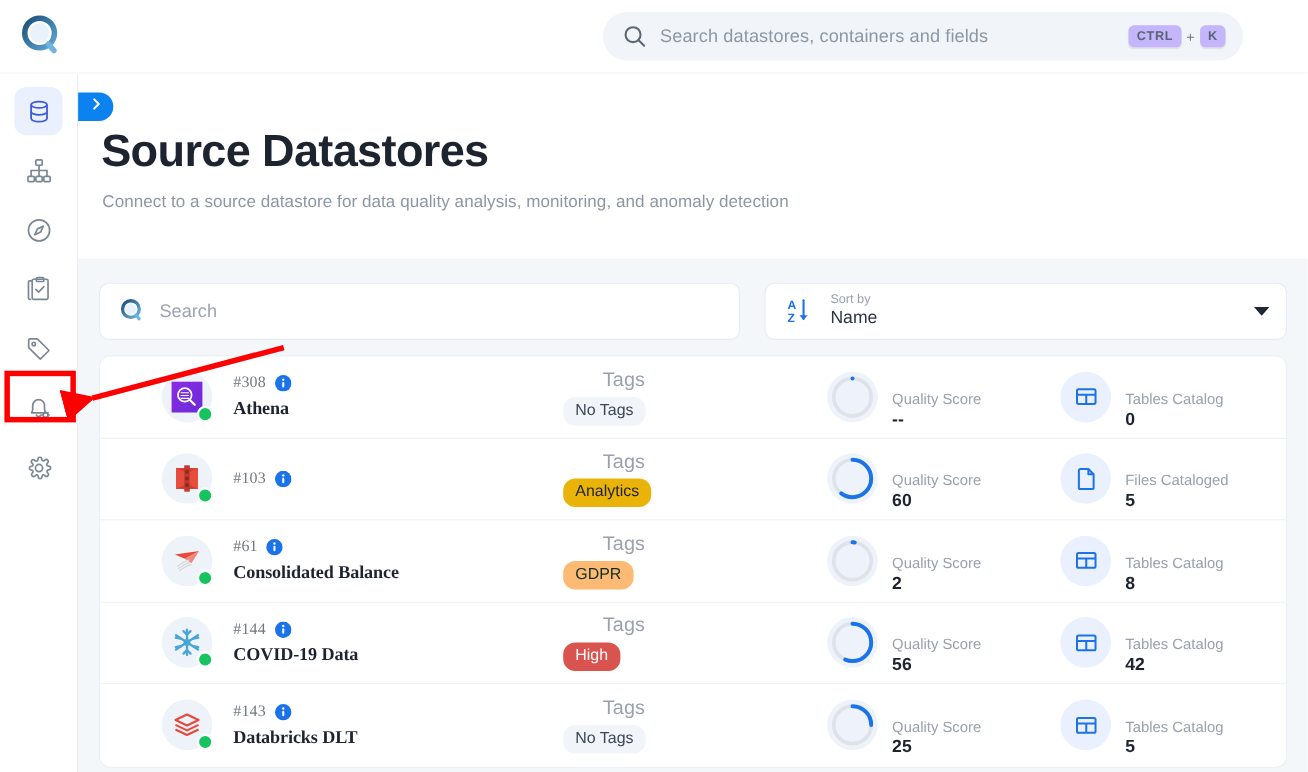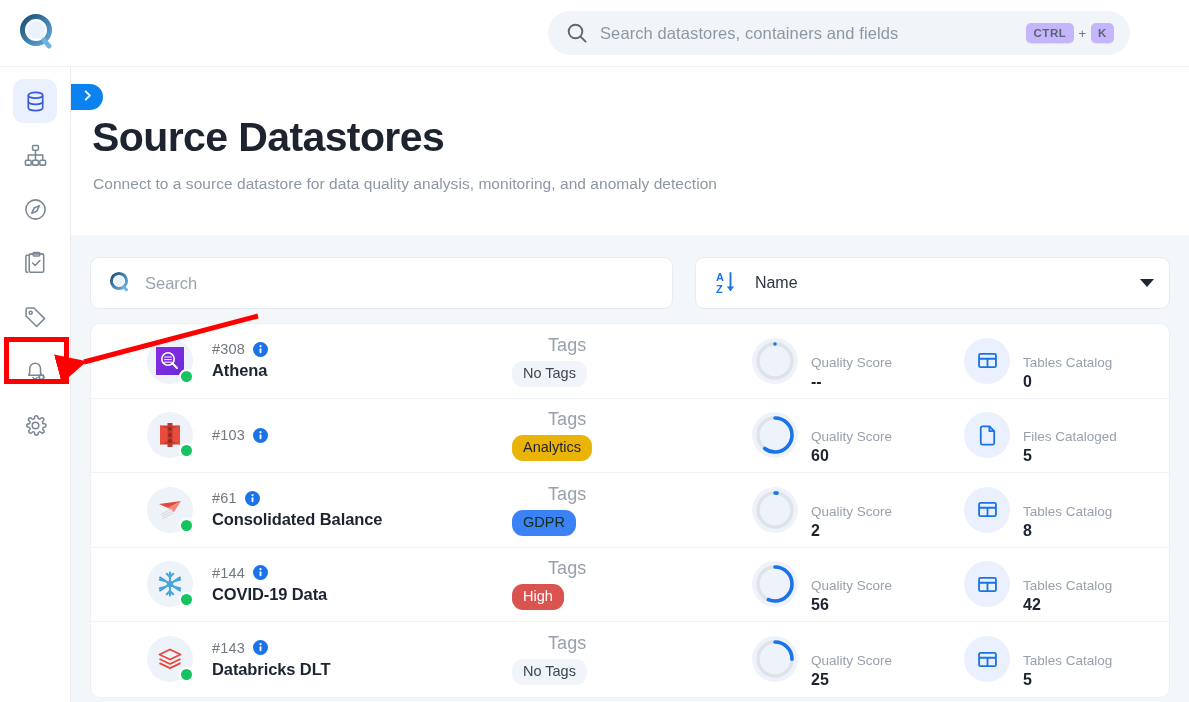--- a/index.html
+++ b/index.html
@@ -102,21 +102,21 @@
   .ds-avatar { position: relative; width: 46px; height: 46px; flex: 0 0 46px; }
   .ds-avatar .circle {
     width: 46px; height: 46px; border-radius: 50%; background: #eef3f9;
     display: flex; align-items: center; justify-content: center; overflow: hidden;
   }
   .ds-avatar .dot {
     position: absolute; right: -1px; bottom: 0px; width: 15px; height: 15px;
     border-radius: 50%; background: #16c45f; border: 2px solid #ffffff;
   }
 
-  .ds-id-name { margin-left: 19px; width: 300px; }
+  .ds-id-name { margin-left: 19px; width: 300px; font-family: Liberation Serif, serif; }
   .ds-idline { display: flex; align-items: center; gap: 8px; }
   .ds-id { font-size: 14.5px; color: #71797f; letter-spacing: .2px; }
   .info-icon { width: 15px; height: 15px; }
   .ds-name { font-size: 16.5px; font-weight: 700; color: #1d2430; margin-top: 4px; letter-spacing: -.1px; }
 
   .col-tags { width: 240px; }
   .col-label { font-size: 18px; color: #98a1ad; letter-spacing: .1px; margin-left: 36px; }
   .tag-pill {
     display: inline-block; margin-top: 5px; padding: 3px 11px 4px 11px;
     border-radius: 11px; font-size: 14.5px; line-height: 1.3;
@@ -291,20 +291,21 @@
         <div class="sort-box">
           <span class="sort-icon">
             <svg viewBox="0 0 26 26" width="26" height="26">
               <text x="1" y="11" font-family="Liberation Sans, sans-serif" font-size="11" font-weight="700" fill="#1a73e8">A</text>
               <text x="1" y="23" font-family="Liberation Sans, sans-serif" font-size="11" font-weight="700" fill="#1a73e8">Z</text>
               <path d="M15.5 3 V20" stroke="#1a73e8" stroke-width="1.9" stroke-linecap="round"></path>
               <path d="M11.8 16.5 L15.5 21 L19.2 16.5" fill="#1a73e8"></path>
             </svg>
           </span>
           <span class="sort-texts">
+            <span class="sort-label">Sort by</span>
             <span class="sort-value">Name</span>
           </span>
           <span class="caret"></span>
         </div>
       </div>
 
       <div class="list-card" id="list-card">
           <div class="row">
             <div class="ds-avatar">
               <div class="circle">
@@ -443,21 +444,21 @@
            <circle cx="8" cy="8" r="8" fill="#1a73e8"></circle>
            <circle cx="8" cy="4.4" r="1.15" fill="#ffffff"></circle>
            <rect x="7" y="6.6" width="2" height="5.4" rx="1" fill="#ffffff"></rect>
          </svg>
        </span>
      </div>
      <div class="ds-name">Consolidated Balance</div>
             </div>
             <div class="col-tags">
               <div class="col-label">Tags</div>
-    <div><span class="tag-pill" style="background:#3b82f6;color:#0f2e1b;">GDPR</span></div>
+    <div><span class="tag-pill" style="background:#fdba74;color:#0f2e1b;">GDPR</span></div>
             </div>
             <div class="col-metric quality-col">
     <div class="ring-wrap">
       <div class="ring-bg"></div>
       <svg viewBox="0 0 46 46" width="46" height="46">
         <circle cx="23" cy="23" r="17" fill="none" stroke="#dfe3e8" stroke-width="3.4"></circle>
         <circle cx="23" cy="23" r="17" fill="none" stroke="#1a73e8" stroke-width="3.6" stroke-linecap="round" stroke-dasharray="2.1362830044410597 106.81415022205297" transform="rotate(-90 23 23)"></circle>
       </svg>
     </div>
     <div class="metric-text">

